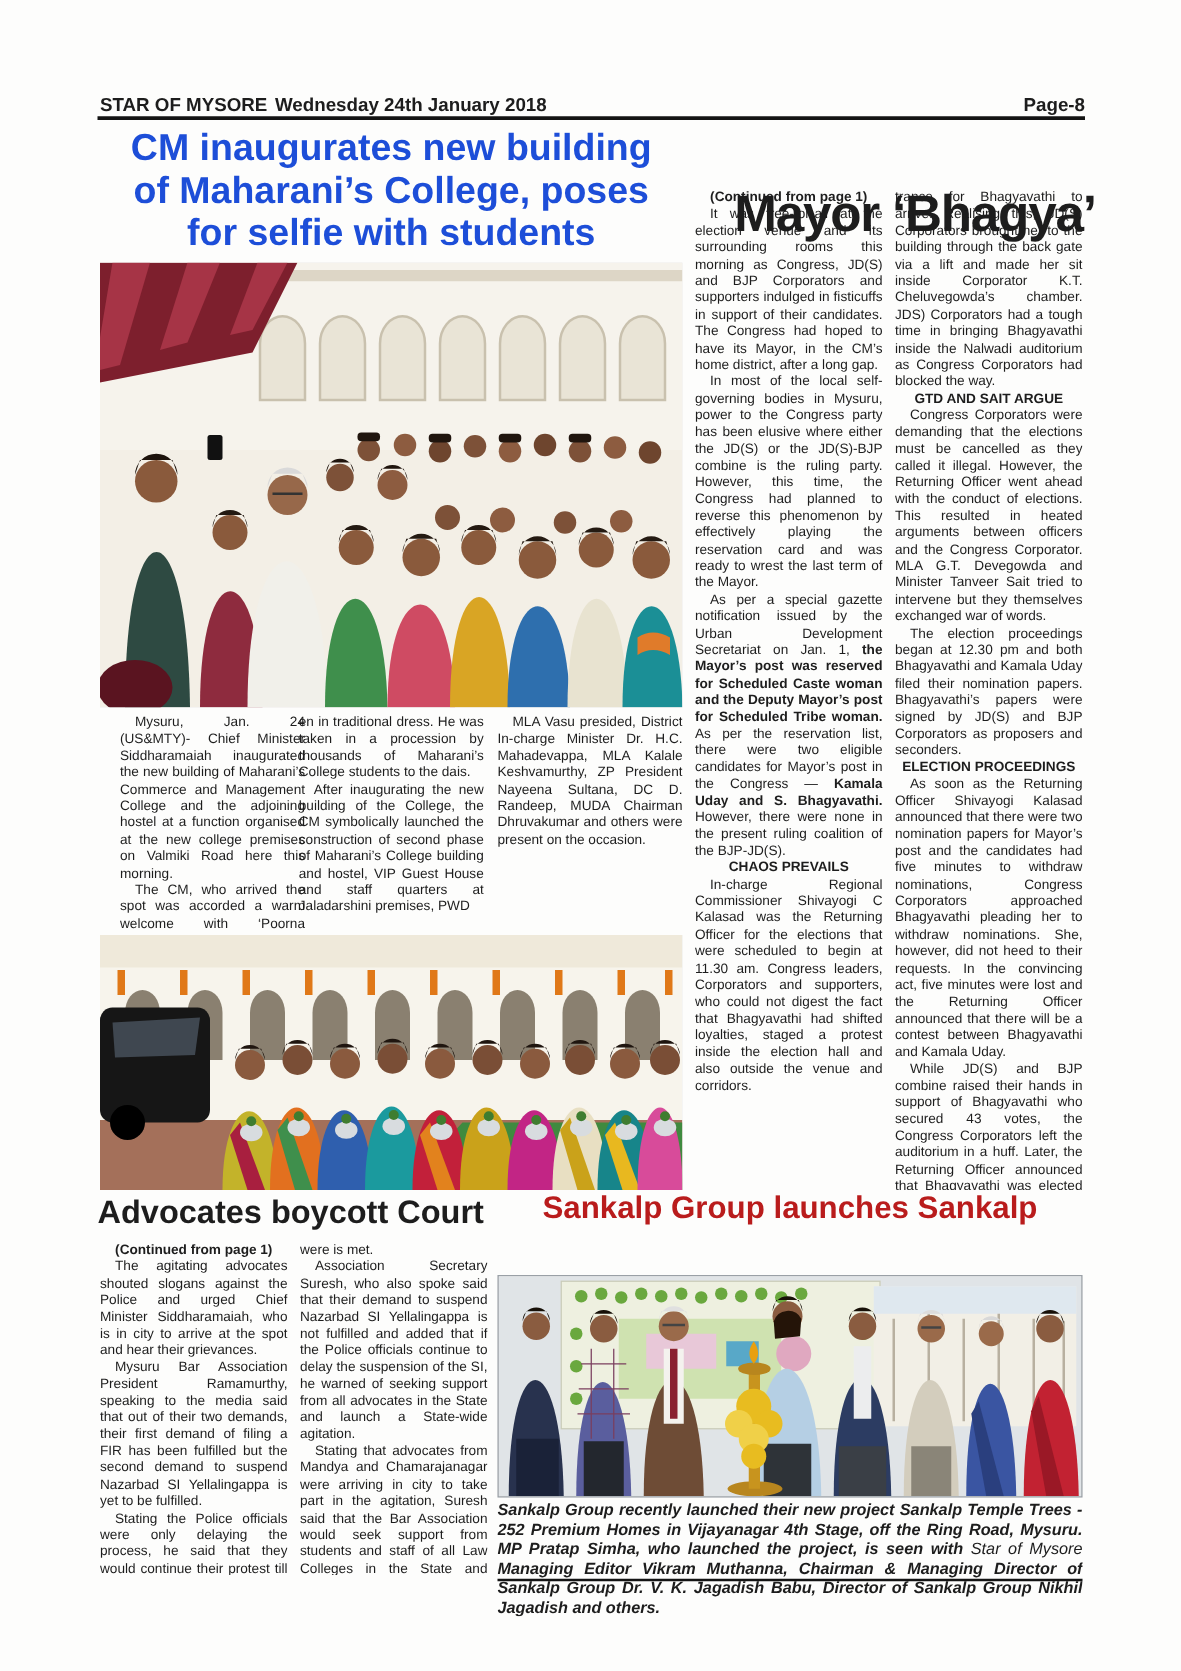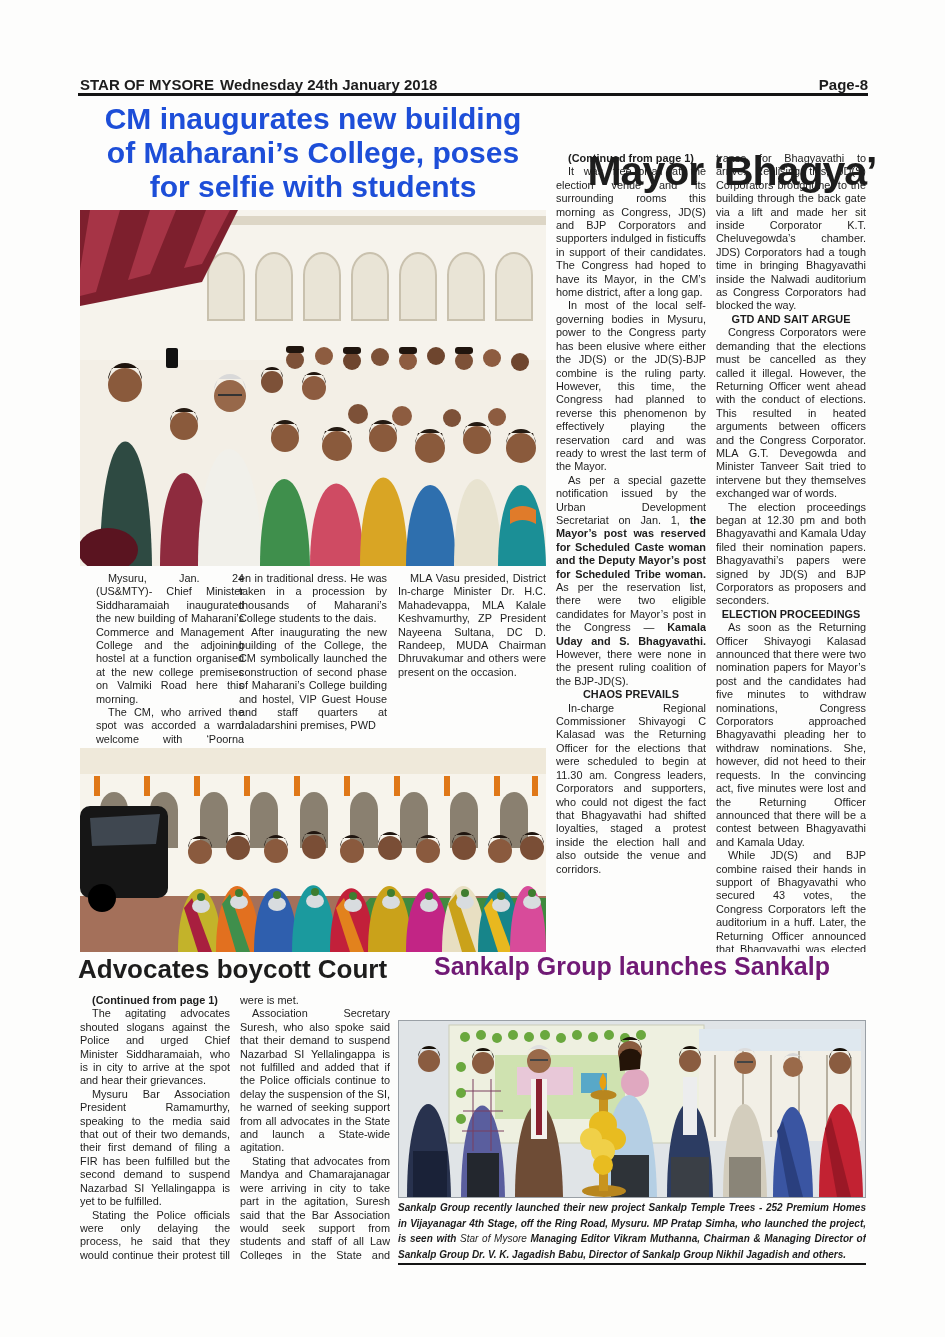--- a/index.html
+++ b/index.html
@@ -9,30 +9,30 @@
   
   .hdr{font-weight:bold;font-size:15px;white-space:nowrap;}
   #header-rule{left:78px;top:93px;width:790px;height:3px;background:#141414;}
   
   .headline p{margin:0;text-indent:0;font-weight:bold;text-align:center;}
   #cm-headline{left:80px;top:102px;width:466px;color:#1d4ed8;}
   #cm-headline p{font-size:30px;line-height:34px;}
   #mayor-headline{left:556px;top:100px;width:352px;font-weight:bold;font-size:41px;
                   line-height:46px;letter-spacing:-1px;text-align:center;white-space:nowrap;margin-top:48px;}
   #advocates-headline{left:78px;top:954px;width:312px;font-weight:bold;font-size:26px;text-align:left;}
-  #sankalp-headline{left:398px;top:951px;width:468px;color:#701a75;}
+  #sankalp-headline{left:398px;top:951px;width:468px;color:#b91c1c;}
   #sankalp-headline p{font-size:25px;line-height:30px;}
   
   .col{font-size:10.9px;line-height:13.4px;text-align:justify;overflow:hidden;}
   .col p{margin:0;text-indent:12px;}
   .col p.noindent{text-indent:0;}
   .col p.continued,.col p.subhead{text-indent:0;text-align:center;font-weight:bold;}
   .b{font-weight:bold;}
   
-  #sankalp-caption{left:398px;top:1200px;width:468px;font-size:10px;line-height:15.5px;
+  #sankalp-caption{left:398px;top:1200px;width:468px;font-size:13px;line-height:15.5px;
                    text-align:justify;font-style:italic;overflow:hidden;}
   #sankalp-caption p{margin:0;}
   #caption-rule{left:398px;top:1263px;width:468px;height:2px;background:#141414;}
   .photo{overflow:hidden;background:#eee;}
   .photo svg{display:block;}
 </style>
 </head>
 <body>
 
 <div id="page">

